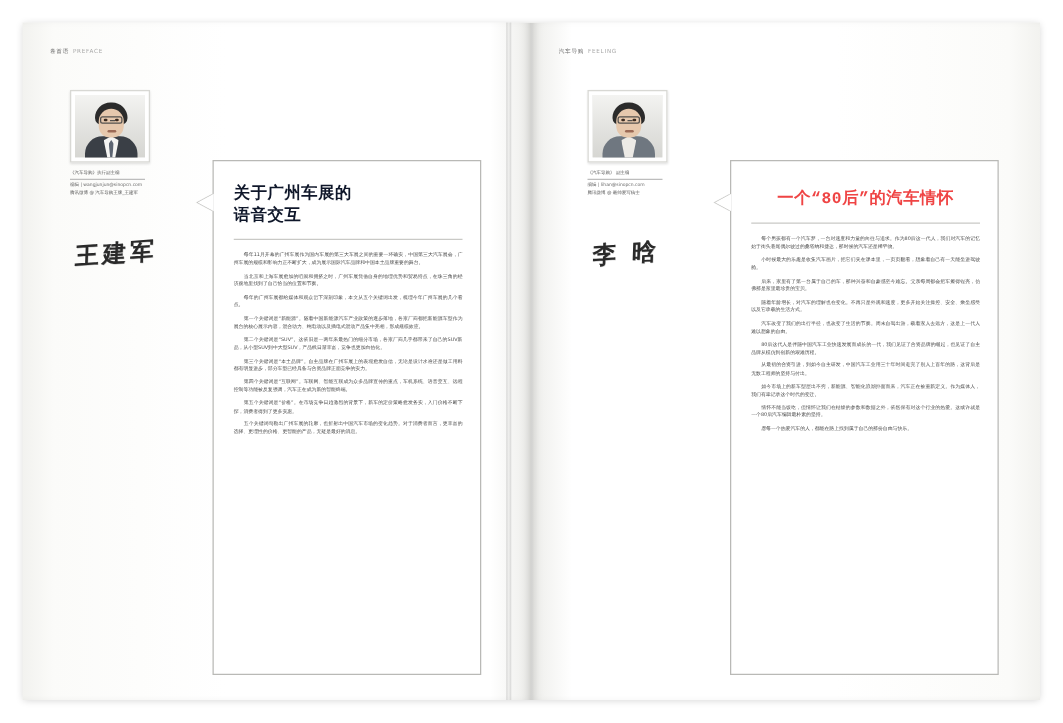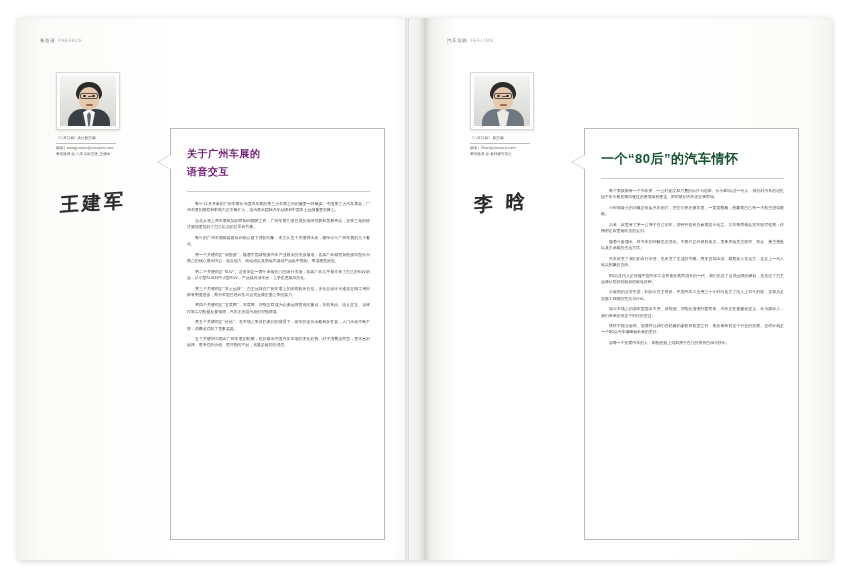--- a/index.html
+++ b/index.html
@@ -140,50 +140,51 @@
     position: absolute;
     top: 26px; left: -13px;
     width: 0; height: 0;
     border-top: 7px solid transparent;
     border-bottom: 7px solid transparent;
     border-right: 13px solid #ffffff;
     filter: drop-shadow(-1px 0 0 #b9b9b6);
   }
   .headline {
     font-family: Liberation Serif, serif;
-    font-size: 10px;
+    font-size: 13px;
     line-height: 18px;
-    color: #701a75;
+    color: #0f172a;
     font-weight: 700;
     letter-spacing: 0.5px;
     margin: 2px 0 10px 0;
   }
   .headline .l2 { display: block; }
   .rule-under {
     width: 100%; height: 1px;
     background: #c9c9c6;
     margin: 0 0 9px 0;
   }
   .body-col {
     column-count: 1;
     font-size: 3.9px;
     line-height: 6.2px;
     color: #4a4a4a;
     text-align: justify;
   }
   .body-col p { margin: 0 0 4.5px 0; text-indent: 8px; }
 
   .right-head {
-    font-family: Liberation Sans, sans-serif;
+    font-family: Liberation Mono, monospace;
     font-size: 13px;
     line-height: 19px;
-    color: #14532d;
+    color: #ef4444;
     font-weight: 700;
     letter-spacing: 0.5px;
     margin: 6px 0 10px 0;
+    text-align: center;
   }
 </style>
 </head>
 <body>
 
 <div id="page">
   <div class="page-shadow"></div>
   <div class="spread">
 
     <div class="leaf left">

